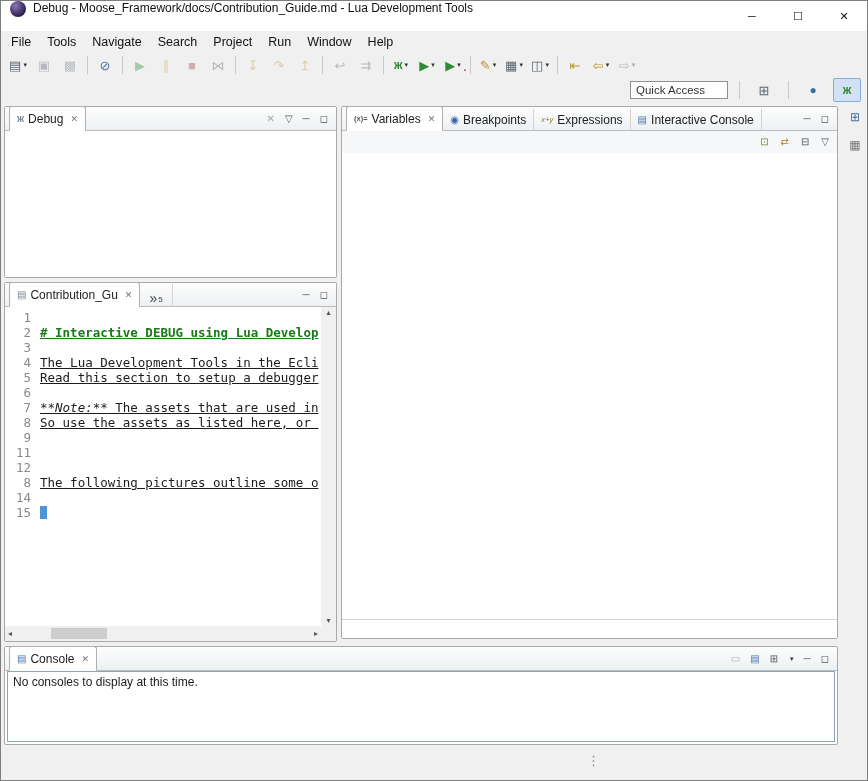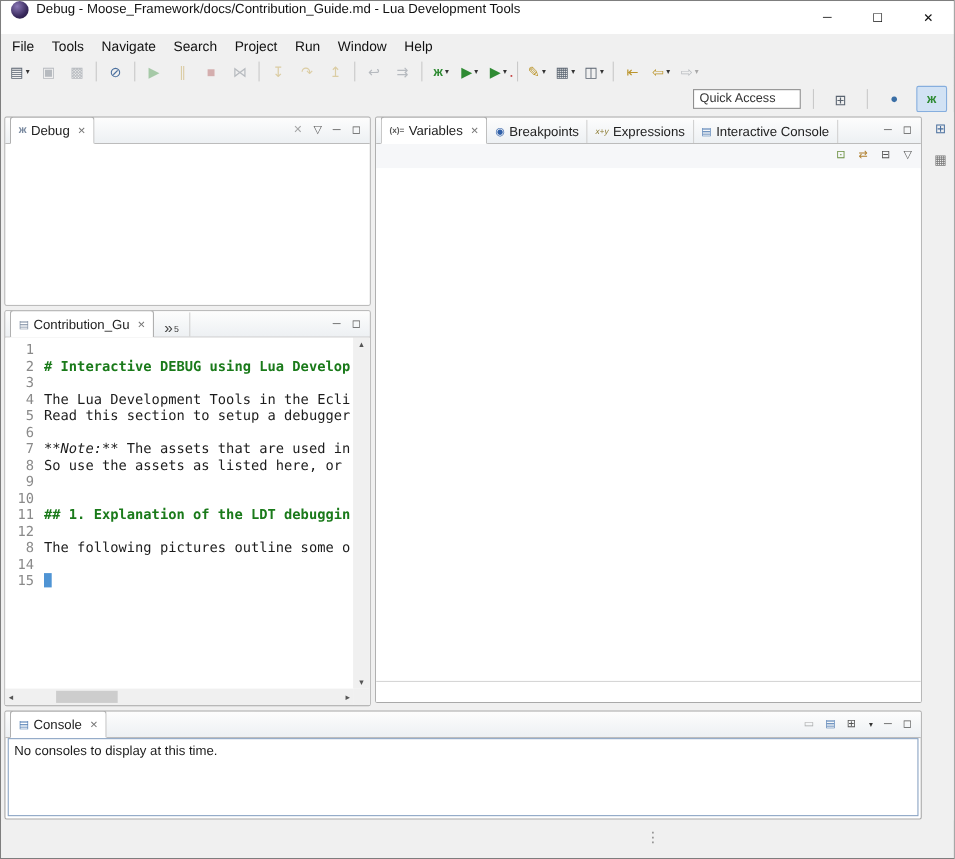--- a/index.html
+++ b/index.html
@@ -70,21 +70,21 @@
   .vars-toolbar-row{height:22px;background:#f6f7f9;display:flex;align-items:center;justify-content:flex-end;
                     gap:12px;padding-right:8px;color:#666;}
   .vars-content{position:absolute;left:0;right:0;top:22px;bottom:0;background:#fff;}
   .vars-divider{position:absolute;left:0;right:0;bottom:18px;border-top:1px solid #d6d6d6;}
 
   
   .code-area{position:absolute;left:0;top:0;right:15px;bottom:15px;overflow:hidden;background:#fff;
              font-family:"DejaVu Sans Mono",monospace;font-size:12.5px;line-height:15px;padding-top:3px;}
   .code-row{display:flex;height:15px;white-space:pre;}
   .ln{width:26px;min-width:26px;text-align:right;color:#8a8a8a;padding-right:9px;}
-  .lt{color:#1c1c1c;}
+  .lt{color:#1c1c1c;text-decoration:underline;}
   .md-h{color:#1a7a1a;font-weight:bold;}
   .md-em{font-style:italic;color:#1c1c1c;}
   .cursor-block{display:inline-block;width:7px;height:13px;background:#4f94d4;margin-top:1px;}
 
   .vscroll{position:absolute;top:0;right:0;bottom:15px;width:15px;background:#f0f0f0;
            display:flex;flex-direction:column;justify-content:space-between;align-items:center;}
   .hscroll{position:absolute;left:0;right:15px;bottom:0;height:15px;background:#f0f0f0;
            display:flex;align-items:center;justify-content:space-between;}
   .scroll-arrow{font-size:8px;color:#555;padding:1px 3px;}
   .hthumb{position:absolute;left:46px;top:2px;width:56px;height:11px;background:#cdcdcd;}
@@ -294,24 +294,21 @@
           <div class="code-row">
             <span class="ln">7</span><span class="lt md-em">**Note:**</span><span class="lt"> The assets that are used in</span>
           </div>
           <div class="code-row">
             <span class="ln">8</span><span class="lt">So use the assets as listed here, or </span>
           </div>
           <div class="code-row">
             <span class="ln">9</span><span class="lt"></span>
           </div>
           <div class="code-row">
-            <span class="ln">10</span><span class="lt"></span>
-          </div>
-          <div class="code-row">
-            <span class="ln">11</span><span class="lt md-h">## 1. Explanation of the LDT debuggin</span>
+            <span class="ln">11</span>
           </div>
           <div class="code-row">
             <span class="ln">12</span><span class="lt"></span>
           </div>
           <div class="code-row">
             <span class="ln">8</span><span class="lt">The following pictures outline some o</span>
           </div>
           <div class="code-row">
             <span class="ln">14</span><span class="lt"></span>
           </div>

